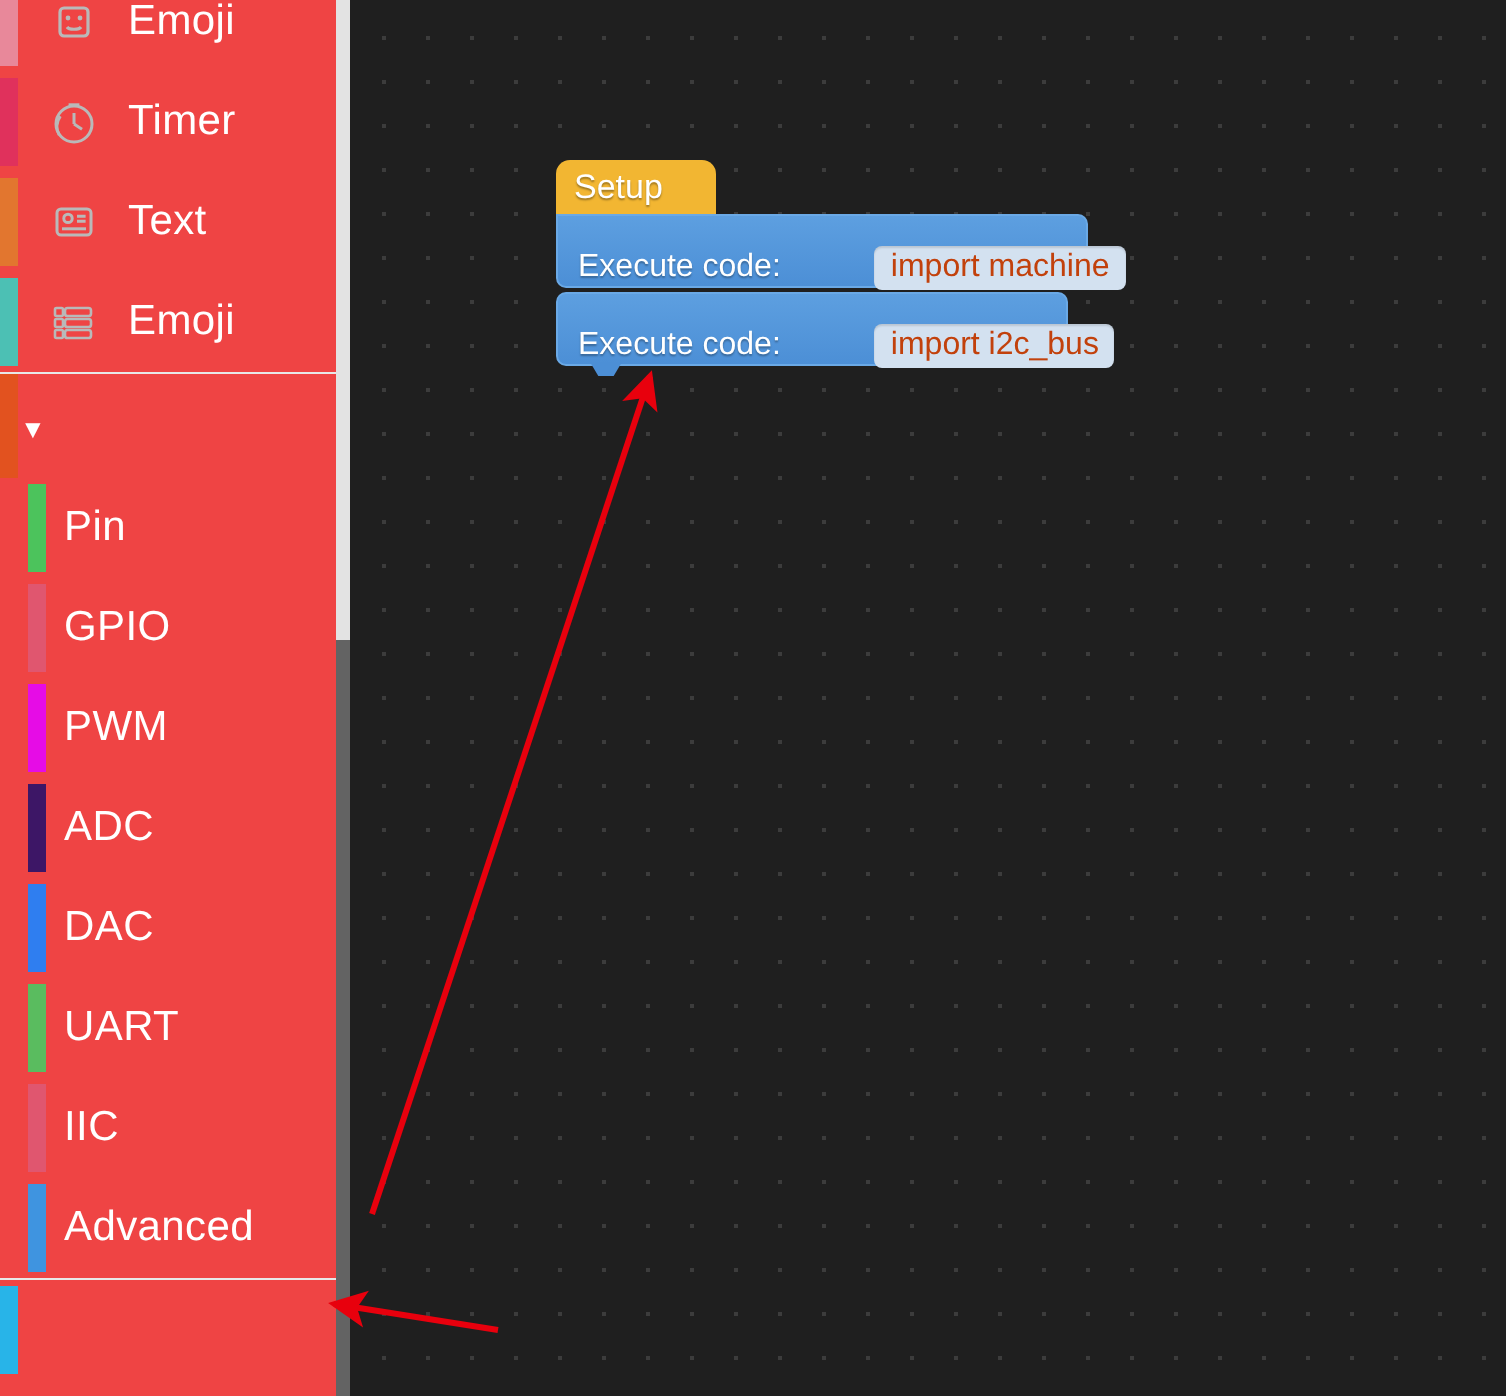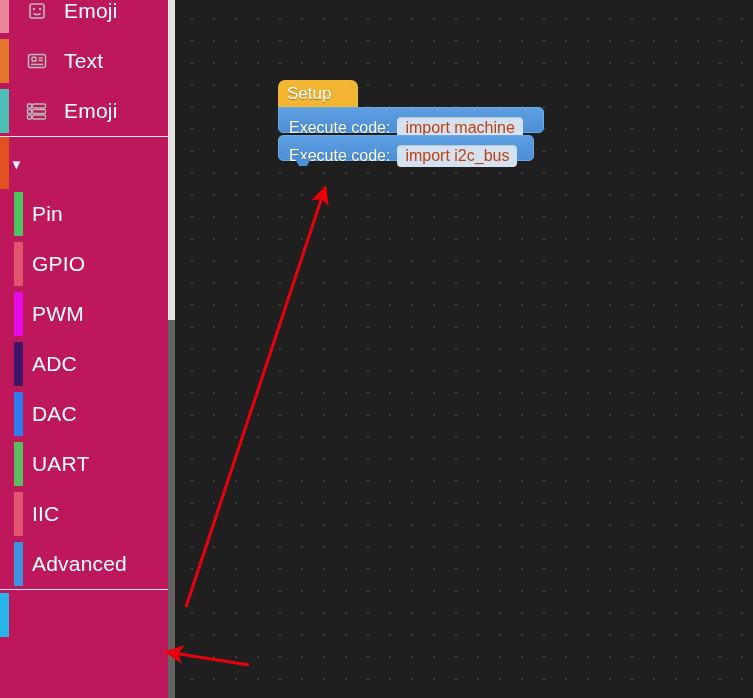--- a/index.html
+++ b/index.html
@@ -7,21 +7,21 @@
     width:753px;height:698px;overflow:hidden;
     background:#1e1e1e;
     font-family:"Liberation Sans", sans-serif;
     -webkit-font-smoothing:antialiased;
   }
   #app{position:relative;width:753px;height:698px;}
 
   
   #toolbox{
     position:absolute;left:0;top:0;width:175px;height:698px;
-    background:#be185d;overflow:hidden;
+    background:#ef4444;overflow:hidden;
   }
   .tb-inner{position:absolute;left:0;top:-14px;width:175px;}
 
   .tb-item{
     position:relative;height:50px;display:flex;align-items:center;
     box-sizing:border-box;
   }
   .tb-swatch{
     position:absolute;left:0;top:3px;width:9px;height:44px;border-radius:0;
   }
@@ -89,25 +89,26 @@
     position:absolute;left:16px;bottom:-6px;width:16px;height:7px;
     background:#f2b632;
     clip-path:polygon(0 0,100% 0,74% 100%,26% 100%);
   }
 
   .exec-block{
     position:relative;
     background:linear-gradient(#5d9fe0,#4c8fd6);
     border:1px solid #6aa9e6;
     border-radius:5px;
-    height:26px;
+    height:37px;
     display:flex;align-items:center;
     padding:16px 8px 0 10px;
     box-sizing:border-box;
     width:266px;
+    gap:40px;
   }
   .exec-block.first{margin-top:-1px;border-radius:0 5px 5px 5px;}
   .exec-block.second{margin-top:2px;width:256px;border-radius:5px;}
   .exec-label{
     color:#ffffff;font-size:16px;white-space:nowrap;
     text-shadow:0 1px 1px rgba(0,0,0,.3);
   }
   .exec-field{
     margin-left:7px;background:#d3e1f0;border-radius:4px;
     color:#c2410c;font-size:16px;padding:1px 8px 2px 8px;
@@ -137,20 +138,33 @@
           <svg width="28" height="28" viewBox="0 0 28 28" fill="none" stroke="#b9b9b9" stroke-width="1.6">
             <rect x="7" y="7" width="14" height="14" rx="2"></rect>
             <circle cx="11" cy="12" r="1.2" fill="#b9b9b9" stroke="none"></circle>
             <circle cx="17" cy="12" r="1.2" fill="#b9b9b9" stroke="none"></circle>
             <path d="M10.5 16.5c1 1.5 6 1.5 7 0"></path>
           </svg>
         </div>
         <div class="tb-label">Emoji</div>
       </div>
 
+      <div class="tb-item has-icon">
+        <div class="tb-swatch" style="background:#e0315c"></div>
+        <div class="tb-icon">
+          <svg width="30" height="30" viewBox="0 0 30 30" fill="none" stroke="#b9b9b9" stroke-width="1.5">
+            <circle cx="15" cy="16" r="9"></circle>
+            <path d="M15 16V10.5"></path>
+            <path d="M15 16l4 2.6"></path>
+            <path d="M12.3 6.4h5.4"></path>
+            <path d="M7.6 21.5a9.3 9.3 0 0 1 .6-9.4" stroke-width="1.4"></path>
+          </svg>
+        </div>
+        <div class="tb-label">Timer</div>
+      </div>
 
 
       <div class="tb-item has-icon">
         <div class="tb-swatch" style="background:#e2762f"></div>
         <div class="tb-icon">
           <svg width="30" height="30" viewBox="0 0 30 30" fill="none" stroke="#b9b9b9" stroke-width="1.5">
             <rect x="6.5" y="8.5" width="17" height="13" rx="2"></rect>
             <circle cx="12" cy="13.2" r="2.1"></circle>
             <path d="M16.5 12.1h4.3M16.5 14.6h4.3"></path>
             <path d="M9 18.4h12"></path>

